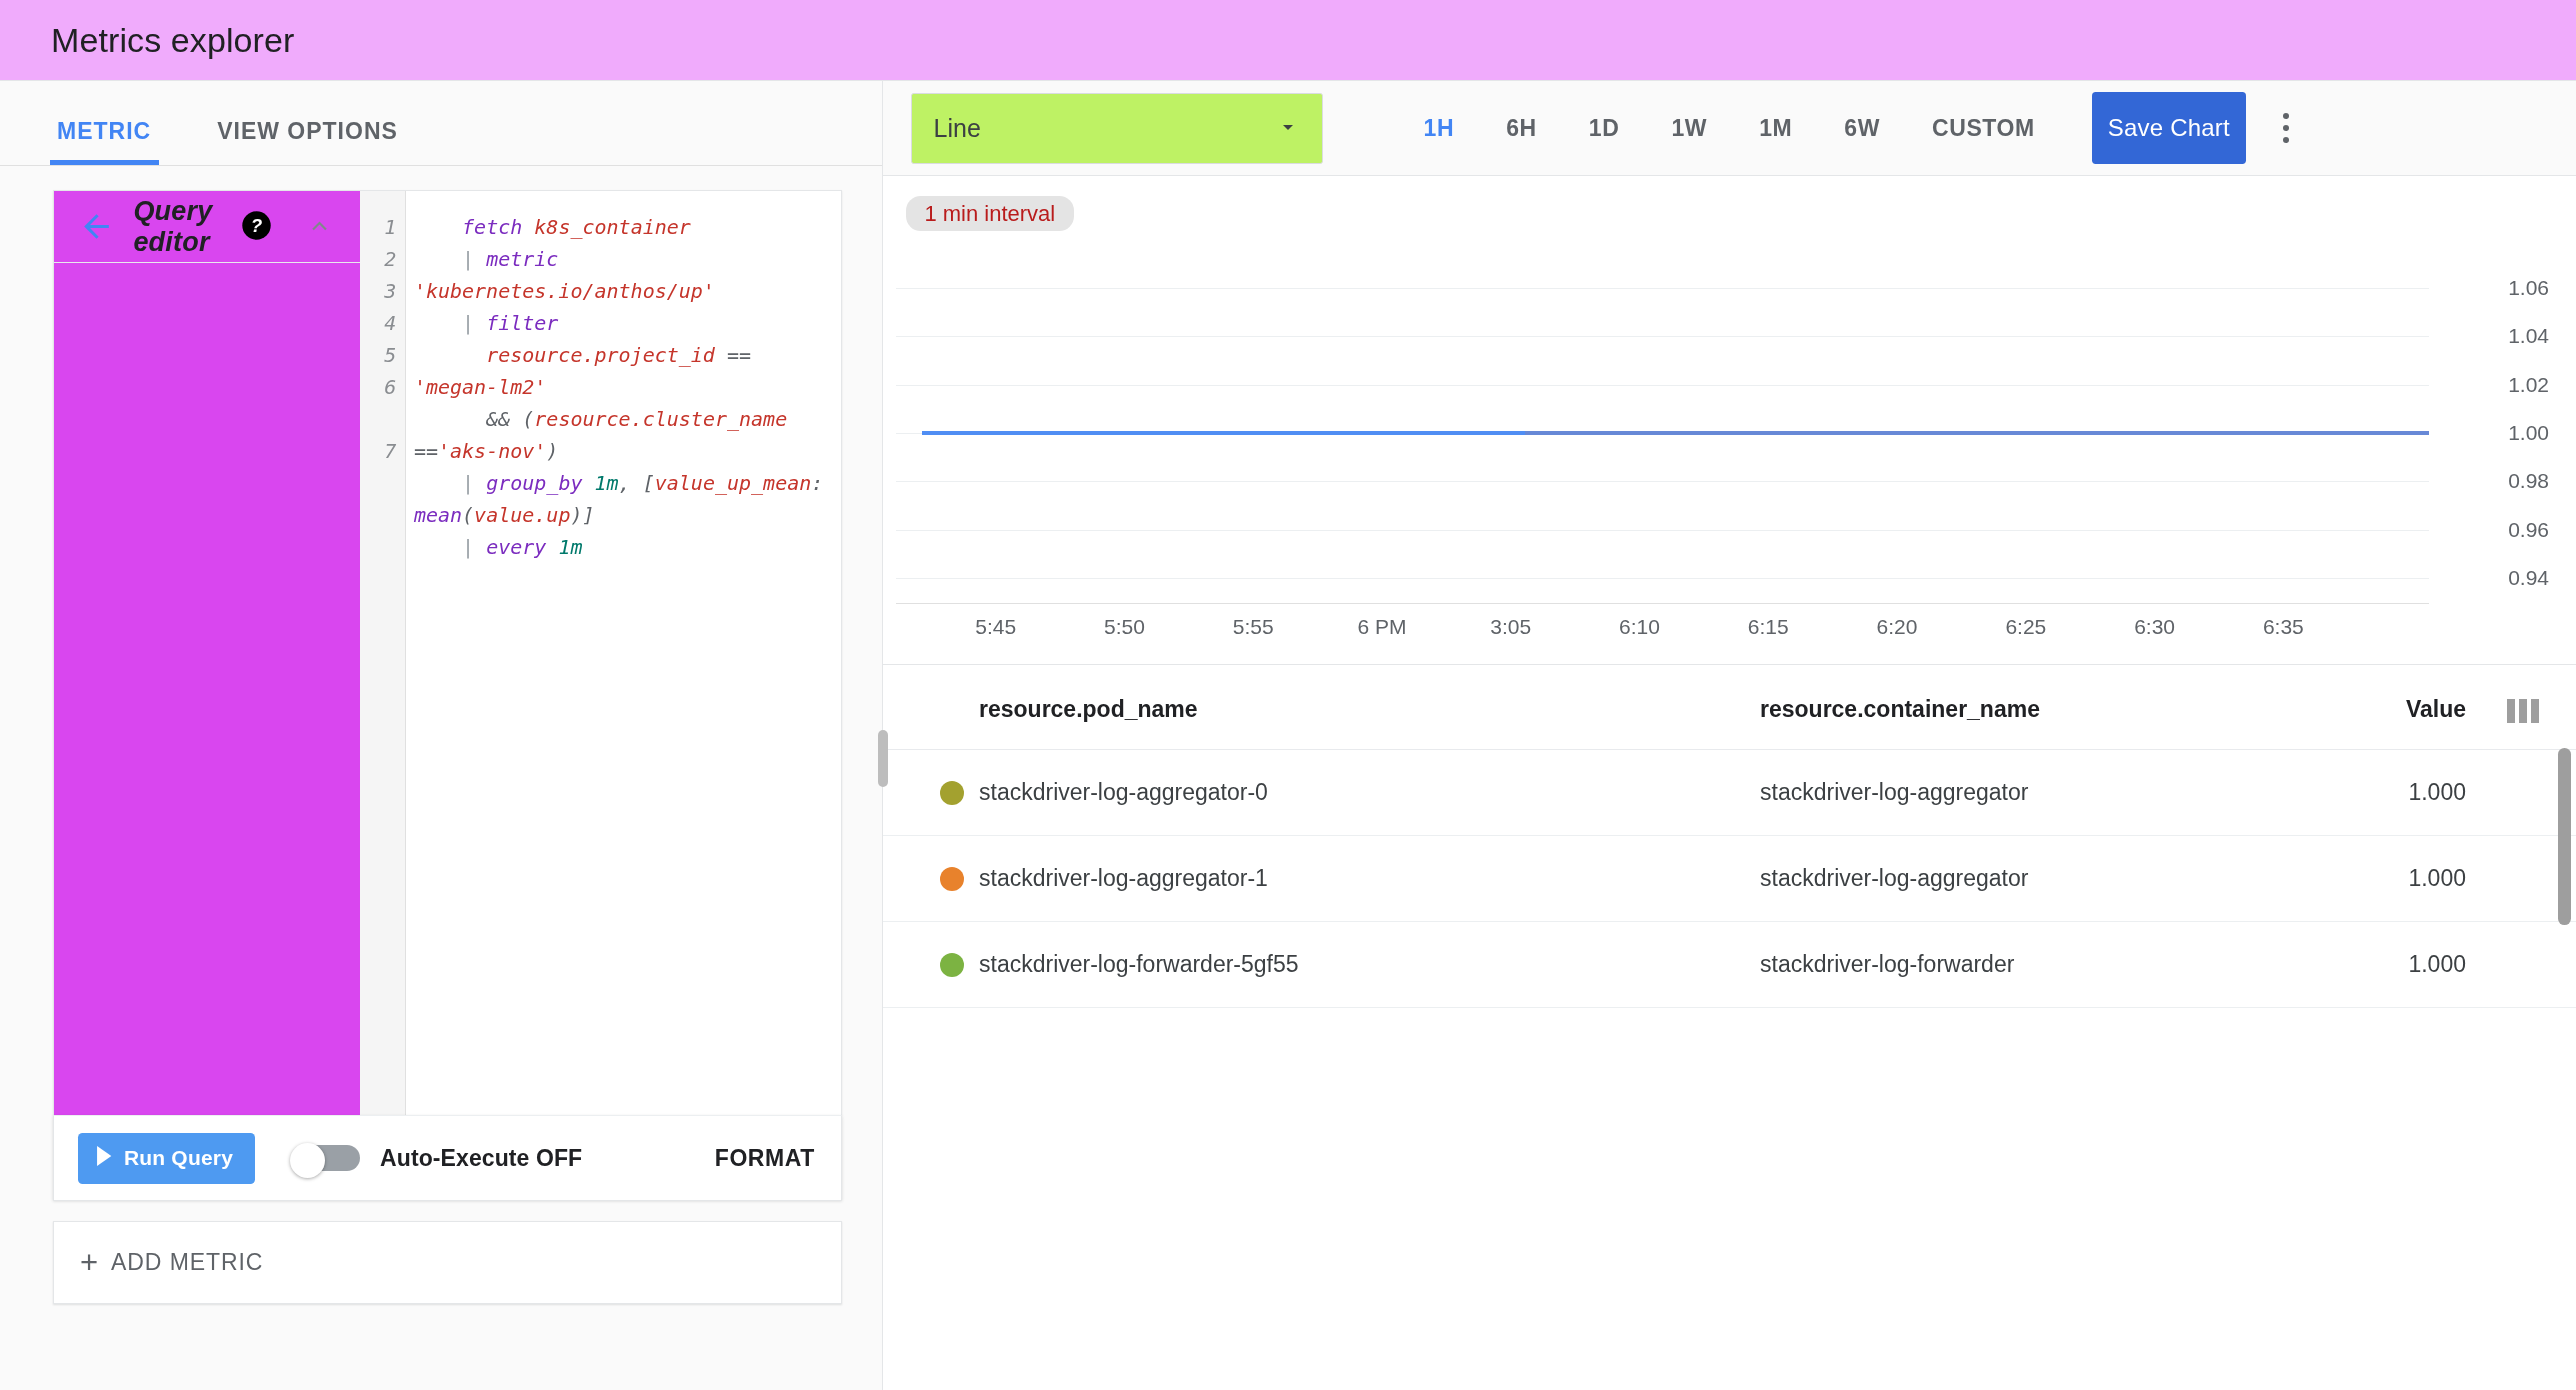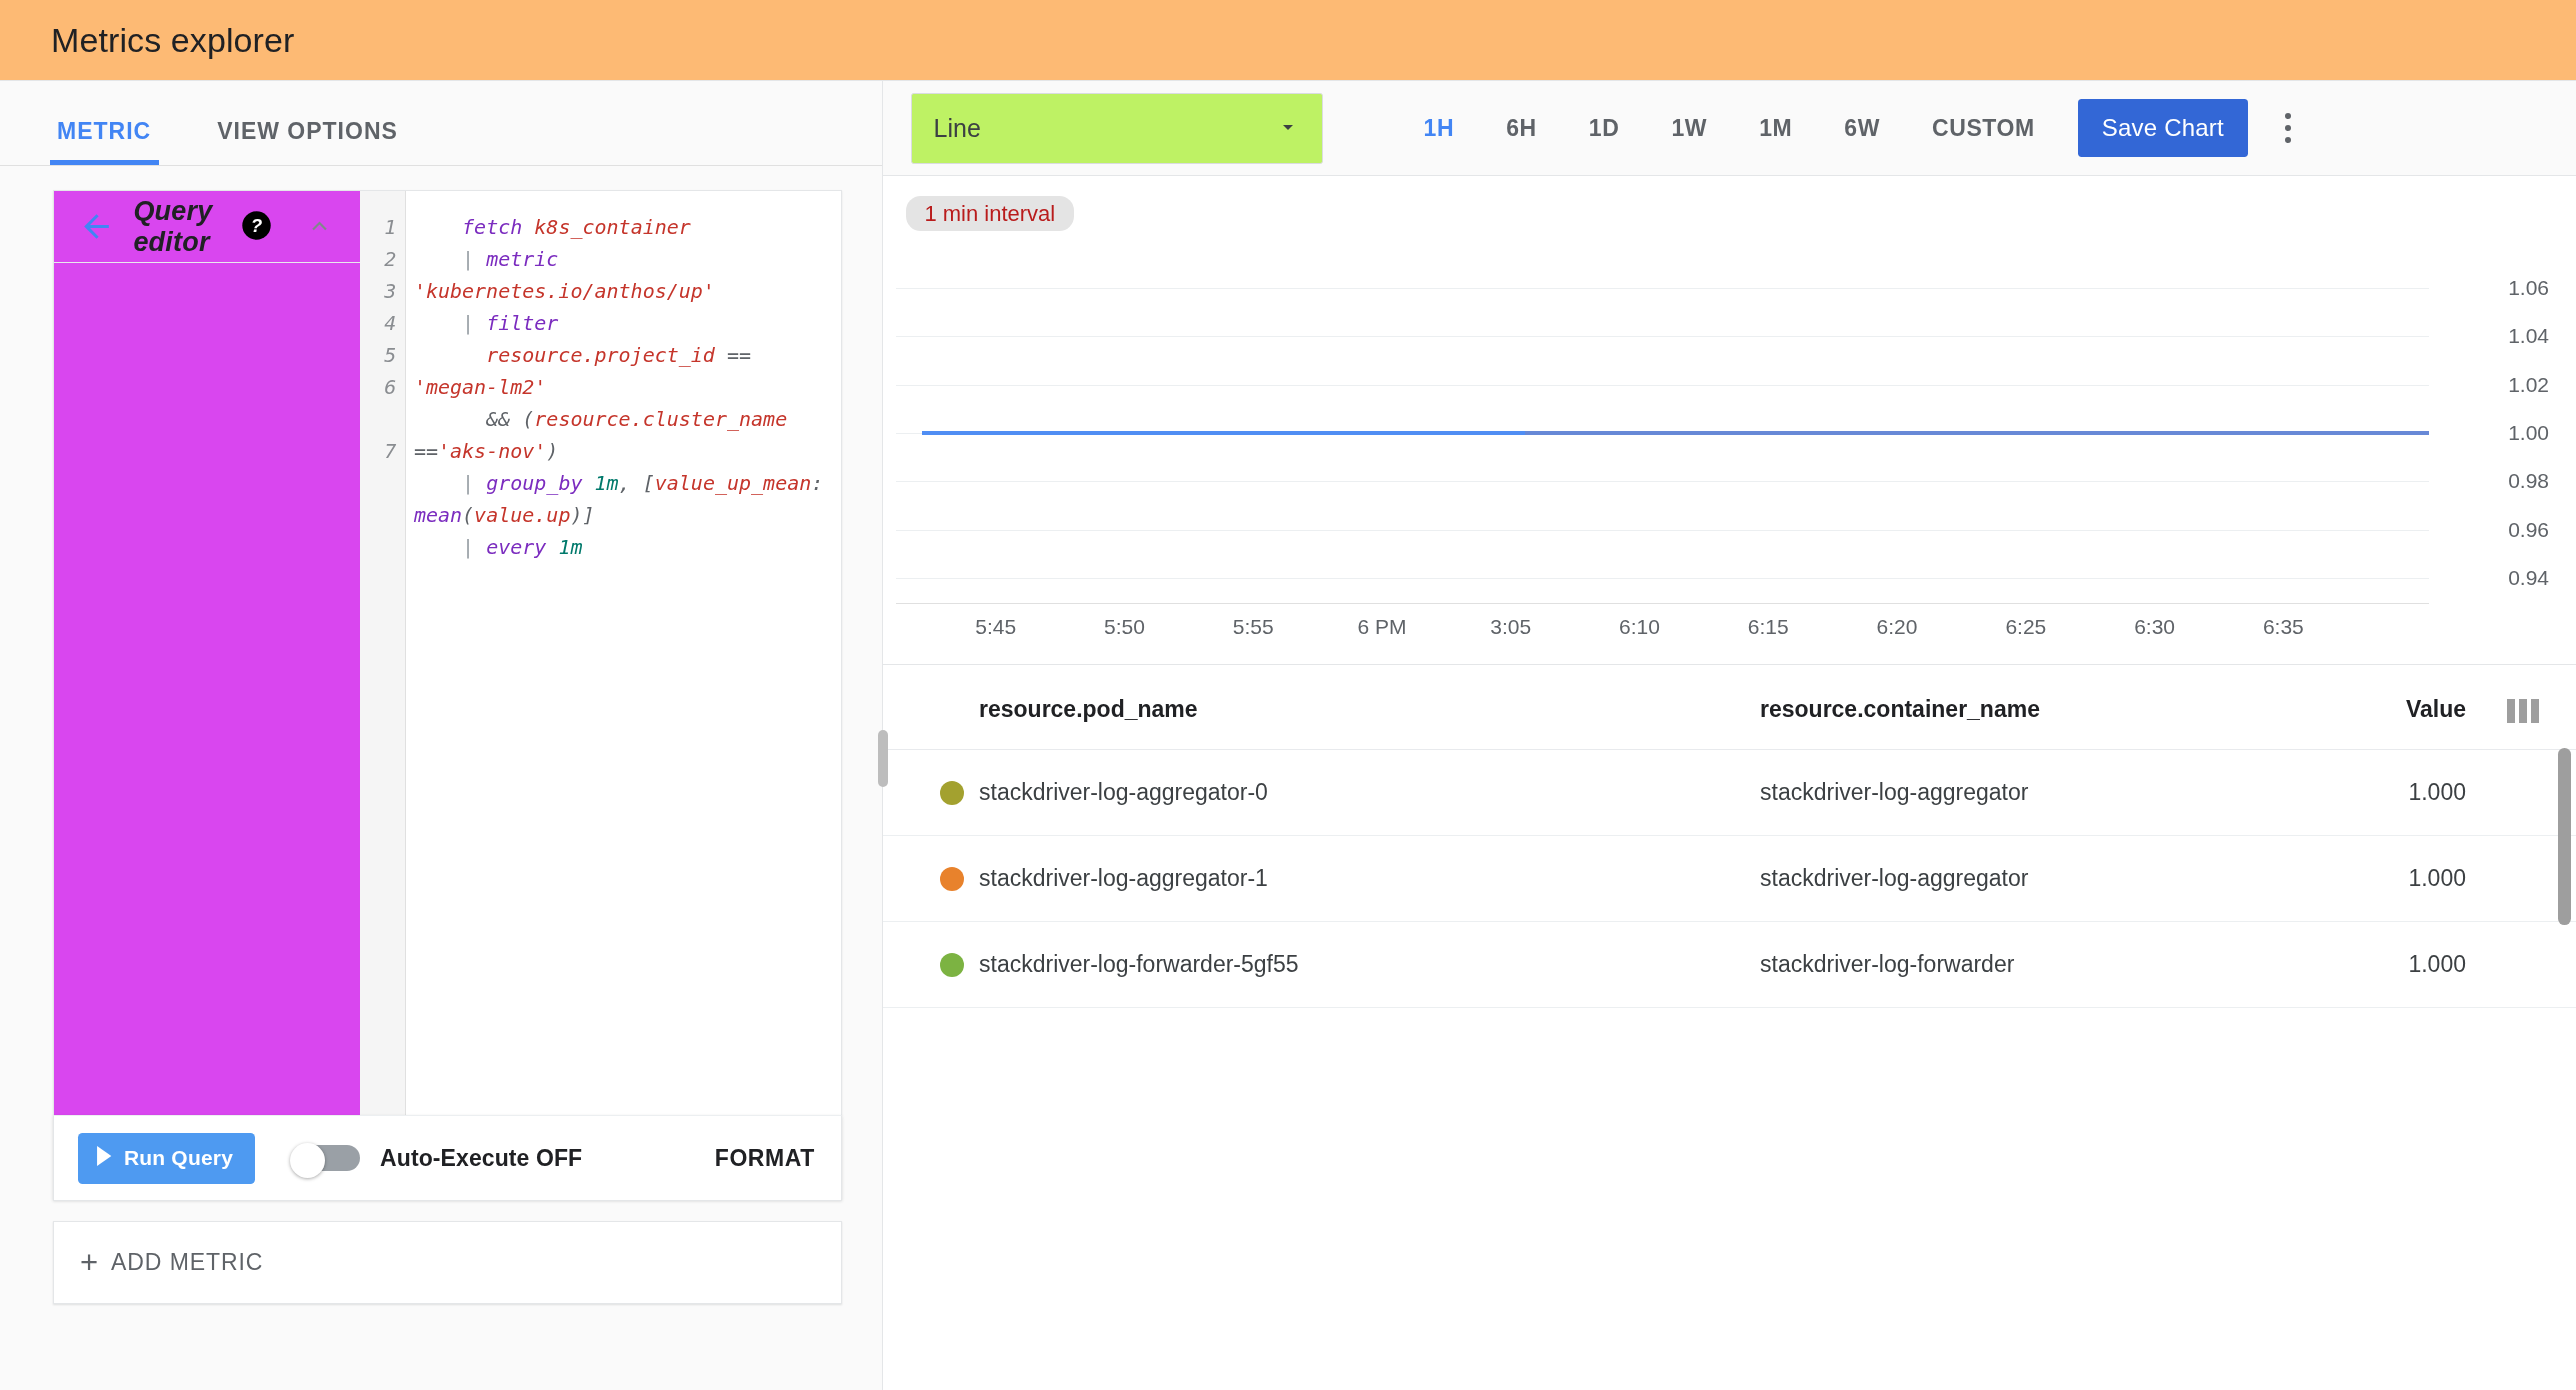--- a/index.html
+++ b/index.html
@@ -9,21 +9,21 @@
     font-family: "Liberation Sans", sans-serif;
     overflow: hidden;
   }
 
   
   #app-header {
     height: 81px;
     display: flex;
     align-items: center;
     padding-left: 51px;
-    background: #fdba74;
+    background: #f0abfc;
     border-bottom: 0.9px solid #e4e6e8;
   }
   #app-title {
     font-size: 34px;
     color: #202124;
     font-weight: 400;
     letter-spacing: 0.1px;
   }
 
   
@@ -293,27 +293,27 @@
     color: #5f6368;
     letter-spacing: 0.6px;
     background: none;
     border: none;
     font-family: inherit;
     padding: 13px 26px;
     cursor: pointer;
   }
   .range-btn.active { color: #4285f4; }
   #save-chart-btn {
-    margin-left: 17px;
+    margin-left: 31px;
     background: #3367d6;
     color: #ffffff;
     border: none;
     border-radius: 3.7px;
-    height: 58px;
-    padding: 0 24px;
+    height: 72px;
+    padding: 0 16px;
     font-size: 24px;
     font-weight: 500;
     font-family: inherit;
     cursor: pointer;
     letter-spacing: 0.2px;
   }
   #more-menu-btn {
     margin-left: 20px;
     width: 40px; height: 51px;
     display: flex;

